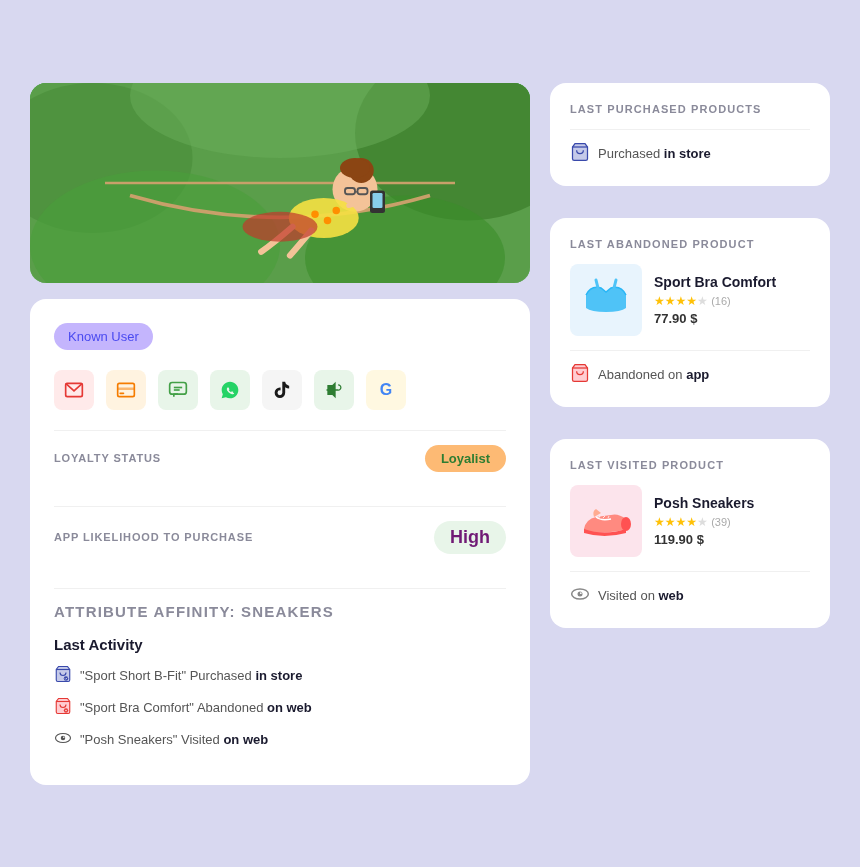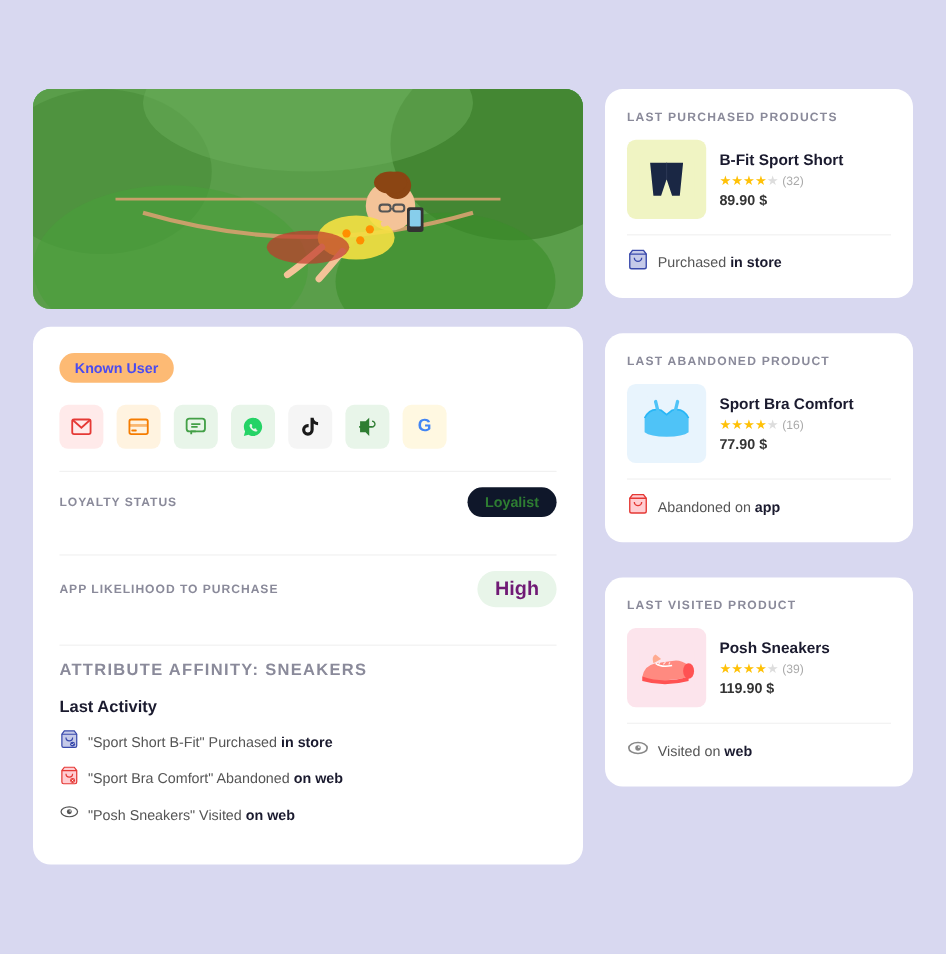--- a/index.html
+++ b/index.html
@@ -48,24 +48,24 @@
       display: flex;
       align-items: center;
       justify-content: space-between;
     }
     .profile-name {
       font-size: 24px;
       font-weight: 700;
       color: #1a1a2e;
     }
     .known-user-badge {
-      background: #fdba74;
+      background: #c4b5fd;
       color: #4a4af0;
       font-size: 13px;
-      font-weight: 700;
+      font-weight: 400;
       padding: 6px 14px;
       border-radius: 20px;
     }
     .channels-row {
       display: flex;
       gap: 12px;
     }
     .channel-icon {
       width: 40px;
       height: 40px;
@@ -91,21 +91,21 @@
       border-top: 1px solid #f0f0f0;
     }
     .info-label {
       font-size: 11px;
       font-weight: 700;
       letter-spacing: 0.08em;
       color: #8a8a9a;
       text-transform: uppercase;
     }
     .info-badge-green {
-      background: #0f172a;
+      background: #fdba74;
       color: #2e7d32;
       font-size: 13px;
       font-weight: 600;
       padding: 6px 16px;
       border-radius: 20px;
     }
     .info-badge-high {
       background: #e8f5e9;
       color: #701a75;
       font-size: 18px;
@@ -391,36 +391,20 @@
           </div>
         </div>
       </div>
     </div>
   </div>
 
   <div class="right-col">
 
     <div class="product-card">
       <div class="product-card-title">LAST PURCHASED PRODUCTS</div>
-      <div class="product-row">
-        <div class="product-thumb thumb-shorts">
-
-          <svg width="60" height="60" viewBox="0 0 60 60">
-            <rect x="5" y="5" width="50" height="50" rx="8" fill="#f0f4c3"></rect>
-
-            <path d="M15 15 L45 15 L42 45 L35 45 L30 30 L25 45 L18 45 Z" fill="#1a2744"></path>
-            <line x1="30" y1="30" x2="30" y2="15" stroke="#2a3754" stroke-width="1"></line>
-          </svg>
-        </div>
-        <div class="product-info">
-          <div class="product-name">B-Fit Sport Short</div>
-          <div class="stars">★★★★<span style="color:#ddd;">★</span> <span class="star-count">(<span>32</span>)</span></div>
-          <div class="product-price">89.90 $</div>
-        </div>
-      </div>
       <div class="product-action">
         <span class="action-icon">
           <svg width="20" height="20" viewBox="0 0 24 24" fill="none">
             <path d="M6 2L3 6v14a2 2 0 002 2h14a2 2 0 002-2V6l-3-4z" stroke="#3949ab" stroke-width="1.5" fill="#c5cae9"></path>
             <line x1="3" y1="6" x2="21" y2="6" stroke="#3949ab" stroke-width="1.5"></line>
             <path d="M16 10a4 4 0 01-8 0" stroke="#3949ab" stroke-width="1.5" fill="none"></path>
           </svg>
         </span>
         <span class="action-text">
           <span>Purchased </span><strong>in store</strong>

